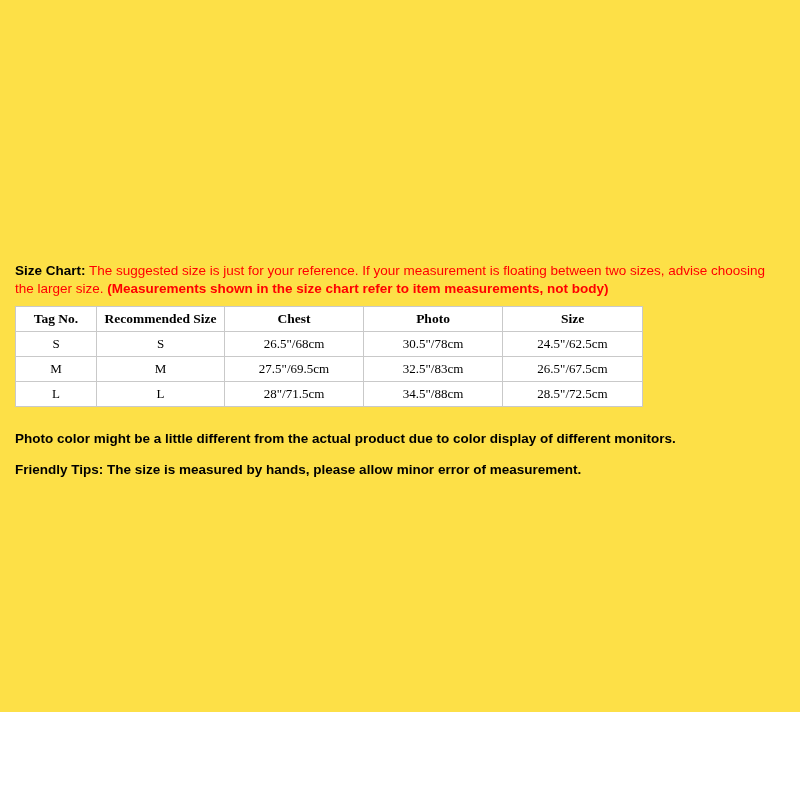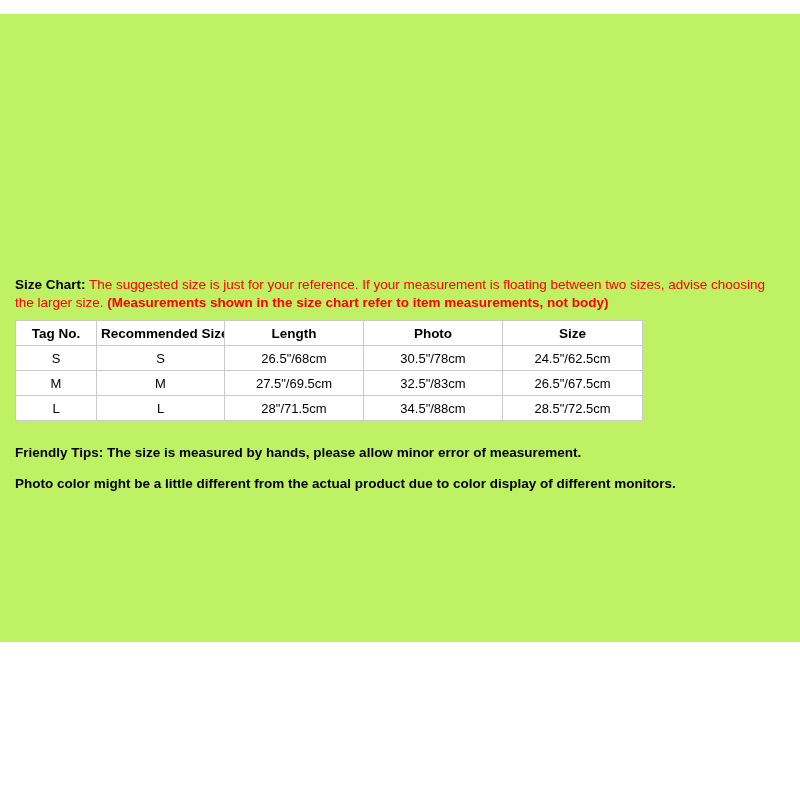--- a/index.html
+++ b/index.html
@@ -3,26 +3,25 @@
 <meta charset="utf-8">
 <style>
   html, body {
     margin: 0;
     padding: 0;
     background: #ffffff;
   }
   .page {
     position: relative;
     width: 800px;
-    height: 628px;
-    background: #bef264;
+    height: 712px;
+    background: #fde047;
     font-family: "Liberation Sans", sans-serif;
     color: #000000;
     overflow: hidden;
-    margin-top: 14px;
   }
   .content {
     position: absolute;
     top: 262px;
     left: 15px;
     right: 14px;
   }
   .intro {
     margin: 0 0 8px 0;
     font-size: 13.5px;
@@ -40,20 +39,21 @@
   table.size-chart td {
     border: 1px solid #c9c9c9;
     text-align: center;
     vertical-align: middle;
     font-size: 13px;
     padding: 4px 4px;
     height: 16px;
     background: #ffffff;
     white-space: nowrap;
     overflow: hidden;
+    font-family: Liberation Serif, serif;
   }
   table.size-chart th {
     font-weight: bold;
     font-size: 13.5px;
   }
   .tips {
     margin-top: 23px;
   }
   .tip {
     margin: 0;
@@ -79,21 +79,21 @@
         <col style="width:81px">
         <col style="width:128px">
         <col style="width:139px">
         <col style="width:139px">
         <col style="width:140px">
       </colgroup>
       <thead>
         <tr>
           <th>Tag No.</th>
           <th>Recommended Size</th>
-          <th>Length</th>
+          <th>Chest</th>
           <th>Photo</th>
           <th>Size</th>
         </tr>
       </thead>
       <tbody>
         <tr>
           <td>S</td>
           <td>S</td>
           <td>26.5"/68cm</td>
           <td>30.5"/78cm</td>
@@ -110,18 +110,18 @@
           <td>L</td>
           <td>L</td>
           <td>28"/71.5cm</td>
           <td>34.5"/88cm</td>
           <td>28.5"/72.5cm</td>
         </tr>
       </tbody>
     </table>
 
     <div class="tips">
+      <p class="tip">Photo color might be a little different from the actual product due to color display of different monitors.</p>
       <p class="tip">Friendly Tips: The size is measured by hands, please allow minor error of measurement.</p>
-      <p class="tip">Photo color might be a little different from the actual product due to color display of different monitors.</p>
     </div>
 
   </div>
 </div>
 
 </body></html>

